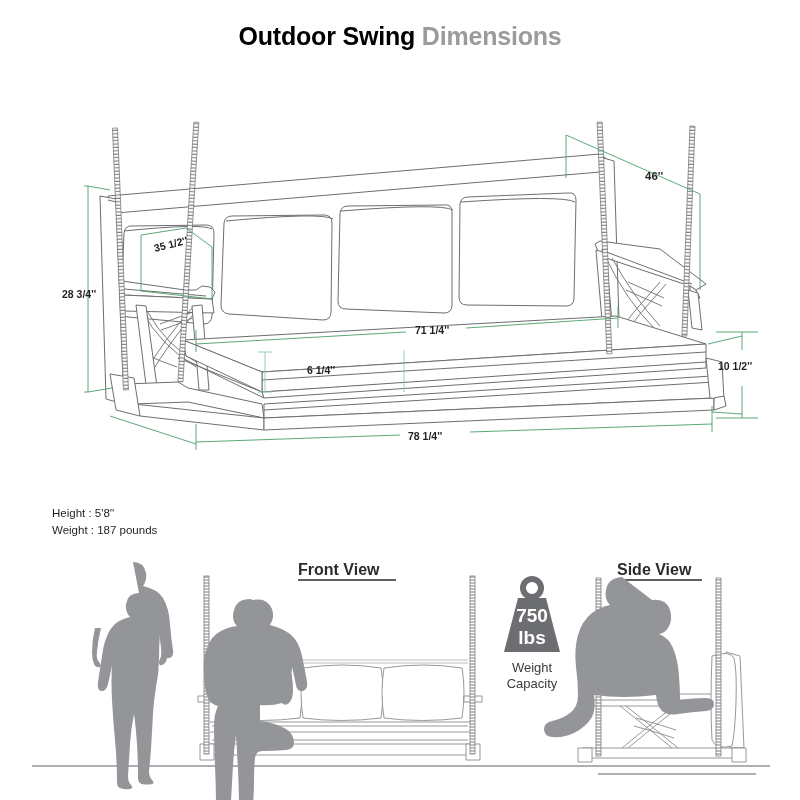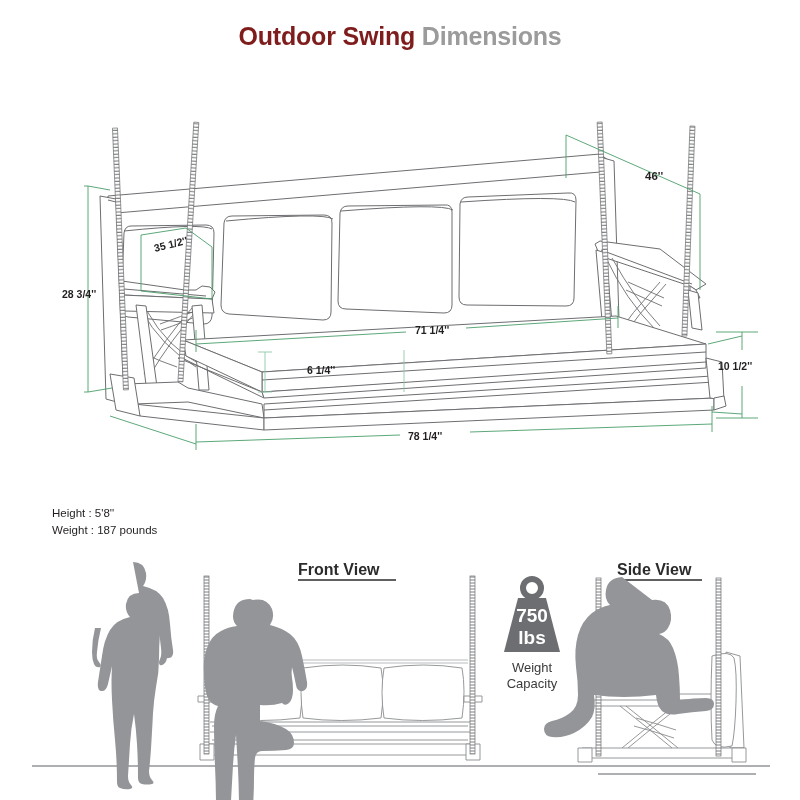--- a/index.html
+++ b/index.html
@@ -6,21 +6,21 @@
   body{
     width:800px;height:800px;background:#ffffff;
     font-family:"Liberation Sans",sans-serif;
     position:relative;overflow:hidden;
   }
   #stage{position:absolute;left:0;top:0;width:800px;height:800px;}
   .title{
     position:absolute;left:0;top:22px;width:800px;text-align:center;
     font-size:25px;font-weight:bold;letter-spacing:-0.2px;
   }
-  .title .t1{color:#7f1d1d;}
+  .title .t1{color:#000000;}
   .title .t2{color:#9b9b9b;margin-top:8px;}
   svg{position:absolute;left:0;top:0;}
   .dimtxt{
     font-family:"Liberation Sans",sans-serif;
     font-size:10.5px;font-weight:bold;fill:#231f20;
   }
   .dimtxt.big{font-size:11.5px;}
   .infotxt{
     font-family:"Liberation Sans",sans-serif;
     font-size:11.5px;fill:#231f20;

